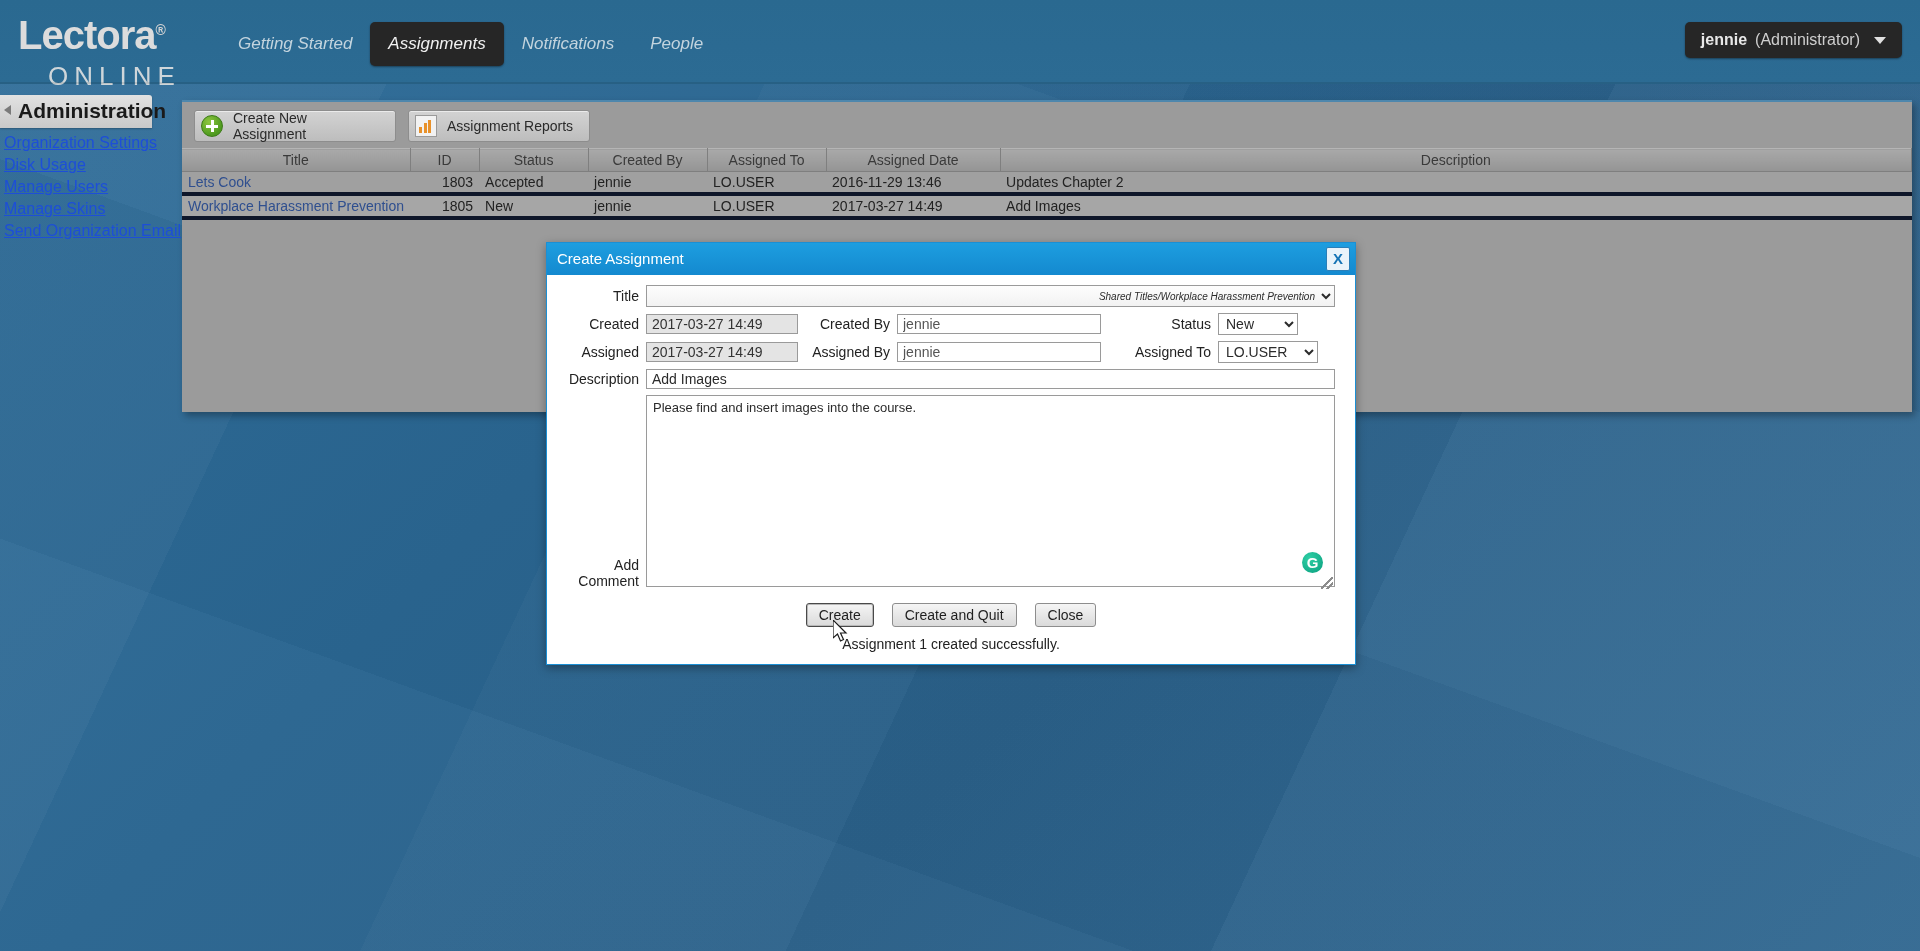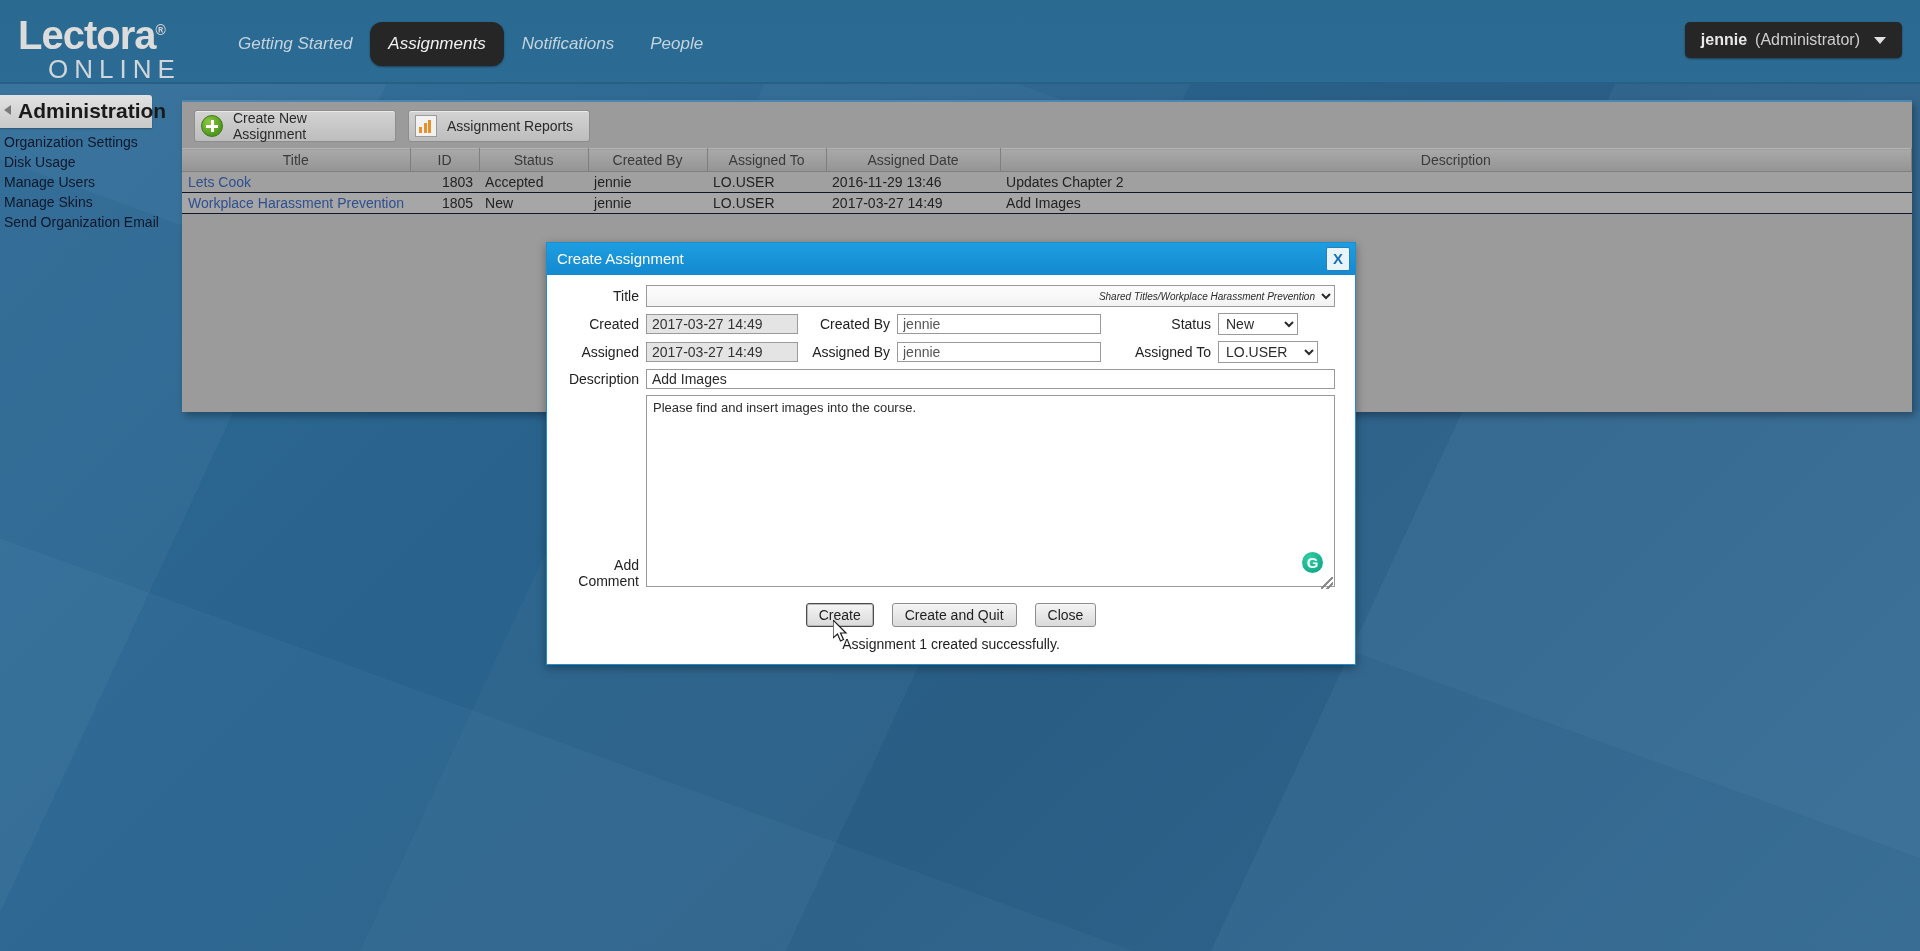--- a/index.html
+++ b/index.html
@@ -36,35 +36,34 @@
     user-select: none;
   }
   .logo-main {
     font-size: 40px; font-weight: bold; color: #dcdcdc;
     letter-spacing: -1px; line-height: 40px;
     font-family: "Liberation Sans", sans-serif;
   }
   .logo-reg { font-size: 14px; vertical-align: super; color:#d4d4d4;}
   .logo-sub {
     font-size: 26px; color: #cfd6da; letter-spacing: 6px;
-    line-height: 26px; margin-top: 1px; margin-left: 30px;
+    line-height: 26px; margin-top: 8px; margin-left: 30px;
     font-weight: 300;
   }
   .nav {
     position: absolute; left: 220px; top: 22px;
     display: flex; align-items: center; gap: 0px;
   }
   .nav-item {
     color: #c3d4de; font-size: 17px; padding: 12px 18px;
     border-radius: 5px; cursor: pointer; white-space: nowrap; font-style: italic;
   }
   .nav-item.active {
     background: #262626; color: #f2f2f2;
     box-shadow: 0 1px 2px rgba(0,0,0,.4);
-    border-radius: 12px;
   }
   .user-menu {
     position: absolute; right: 18px; top: 22px;
     background: #262626; color: #e6e6e6;
     border-radius: 5px; padding: 9px 16px;
     font-size: 16px; display: flex; align-items: center; gap: 8px;
     cursor: pointer; box-shadow: 0 1px 2px rgba(0,0,0,.4);
   }
   .user-name { font-weight: bold; color:#e8e8e8;}
   .user-role { color: #cfcfcf; }
@@ -85,22 +84,22 @@
     cursor: pointer;
   }
   .sidebar-arrow {
     position: absolute; left: 4px; top: 10px;
     width: 0; height: 0;
     border-top: 5px solid transparent; border-bottom: 5px solid transparent;
     border-right: 7px solid #7a7a7a;
   }
   .sidebar-links { padding-top: 4px; }
   .sidebar-link {
-    display: block; color: #0f172a; font-size: 14px;
-    padding: 2px 6px 2px 4px; cursor: pointer; white-space: nowrap;
+    display: block; color: #1d4ed8; font-size: 16px;
+    padding: 2px 6px 2px 4px; cursor: pointer; white-space: nowrap; text-decoration: underline;
   }
 
   
   .content {
     position: absolute; left: 182px; top: 100px;
     width: 1730px; height: 310px;
     background: #9b9b9b;
     box-shadow: 3px 4px 7px rgba(0,0,0,.30);
     border-top: 2px solid #4e87ad;
     overflow: hidden;
@@ -140,21 +139,21 @@
   table.assignments { width: 100%; border-collapse: collapse; font-size: 14px; }
   table.assignments th {
     background: linear-gradient(180deg,#a9a9a9 0%, #949494 100%);
     border-right: 1px solid #7f7f7f;
     border-top: 1px solid #b5b5b5;
     border-bottom: 1px solid #7f7f7f;
     color: #3a3a3a; font-weight: normal; padding: 3px 4px; text-align: center;
     cursor: pointer;
   }
   table.assignments td {
-    padding: 2px 6px; color: #222; border-bottom: 1px solid #0f172a;
+    padding: 2px 6px; color: #222; border-bottom: 4px solid #0f172a;
     background: #a0a0a0; white-space: nowrap;
   }
   table.assignments tr.row-alt td { background: #a6a6a6; }
   td.c-title a { color: #2f4f8f; text-decoration: none; cursor: pointer; }
   td.num { text-align: right; }
 
   
   .modal {
     position: absolute; left: 546px; top: 242px;
     width: 810px; height: 165px; 

